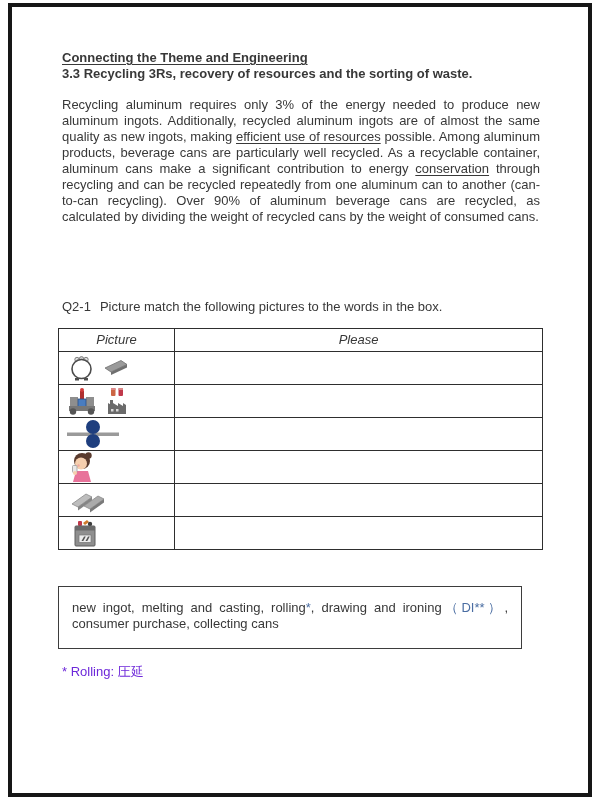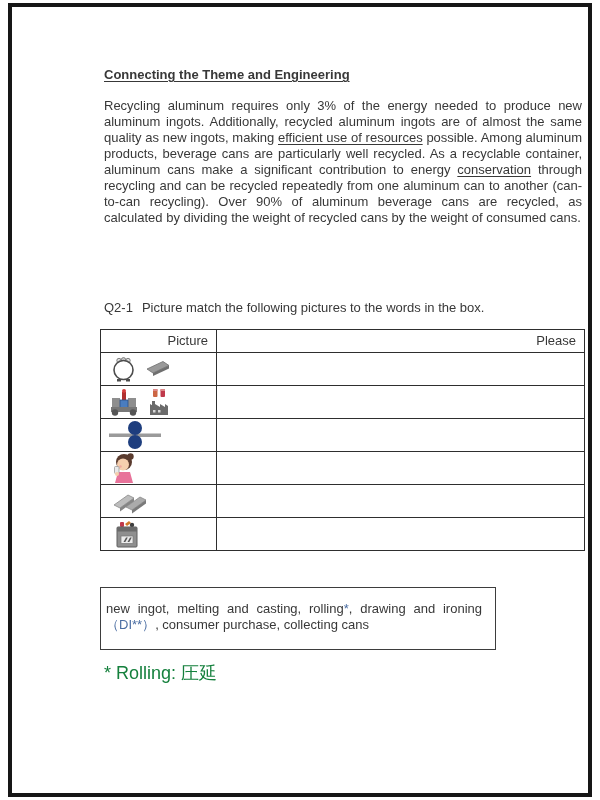--- a/index.html
+++ b/index.html
@@ -1,44 +1,45 @@
 <!DOCTYPE html>
 <html><head>
 <meta charset="utf-8">
 <style>
   html,body{margin:0;padding:0;width:600px;height:800px;background:#fff;}
   body{font-family:"Liberation Sans",sans-serif;color:#383838;position:relative;}
   .frame{position:absolute;left:8px;right:8px;top:3px;bottom:3px;border:4px solid #161616;background:#fff;}
-  .content{position:absolute;left:62px;top:67px;width:478px;font-size:13px;line-height:16px;margin-left:42px;}
+  .content{position:absolute;left:62px;top:50px;width:478px;font-size:13px;line-height:16px;}
   .bold{font-weight:bold;}
   .u{text-decoration:underline;text-underline-offset:2px;}
   .heading-title{font-weight:bold;text-decoration:underline;text-underline-offset:2px;}
   .para{margin-top:15px;text-align:justify;}
   .q1{margin-top:16px;text-align:justify;}
   .q2{margin-top:74px;}
   .q2 .q2-label{display:inline-block;margin-right:9px;}
   table.match{border-collapse:collapse;margin-top:13px;margin-left:-4px;width:484px;table-layout:fixed;}
-  table.match th,table.match td{border:1.5px solid #2e2e2e;font-weight:normal;text-align:right;padding:2px 8px;}
+  table.match th,table.match td{border:1.5px solid #2e2e2e;font-weight:normal;text-align:center;padding:2px 8px;font-style:italic;}
   table.match th{height:18px;}
   table.match td.pic{height:28px;}
   col.c-pic{width:116px;}
   col.c-ans{width:368px;}
   .icon-wrap{display:flex;align-items:center;height:28px;}
-  .word-box{margin-top:36px;margin-left:-4px;box-sizing:border-box;width:396px;border:1.6px solid #3d3d3d;padding:13px 13px 16px 5px;text-align:justify;}
+  .word-box{margin-top:36px;margin-left:-4px;box-sizing:border-box;width:464px;border:1.6px solid #3d3d3d;padding:13px 13px 16px 13px;text-align:justify;}
   .blue{color:#4a6da2;}
-  .footnotes{margin-top:15px;color:#15803d;font-size:18px;line-height:16.5px;}
+  .footnotes{margin-top:15px;color:#6d28d9;font-size:13px;line-height:16.5px;}
 </style>
 </head>
 <body>
 
 <div class="frame"></div>
 
 <div class="content">
 
   <div class="heading-title">Connecting the Theme and Engineering</div>
+  <div class="bold">3.3 Recycling 3Rs, recovery of resources and the sorting of waste.</div>
 
   <div class="para"><span>Recycling aluminum requires only 3% of the energy needed to produce new aluminum ingots. Additionally, recycled aluminum ingots are of almost the same quality as new ingots, making </span><span class="u">efficient use of resources</span><span> possible. Among aluminum products, beverage cans are particularly well recycled. As a recyclable container, aluminum cans make a significant contribution to energy </span><span class="u">conservation</span><span> through recycling and can be recycled repeatedly from one aluminum can to another (can-to-can recycling). Over 90% of aluminum beverage cans are recycled, as calculated by dividing the weight of recycled cans by the weight of consumed cans.</span></div>
 
 
   <div class="q2"><span class="q2-label">Q2-1</span><span>Picture match the following pictures to the words in the box.</span></div>
 
   <table class="match">
     <colgroup>
         <col class="c-pic">
         <col class="c-ans">

